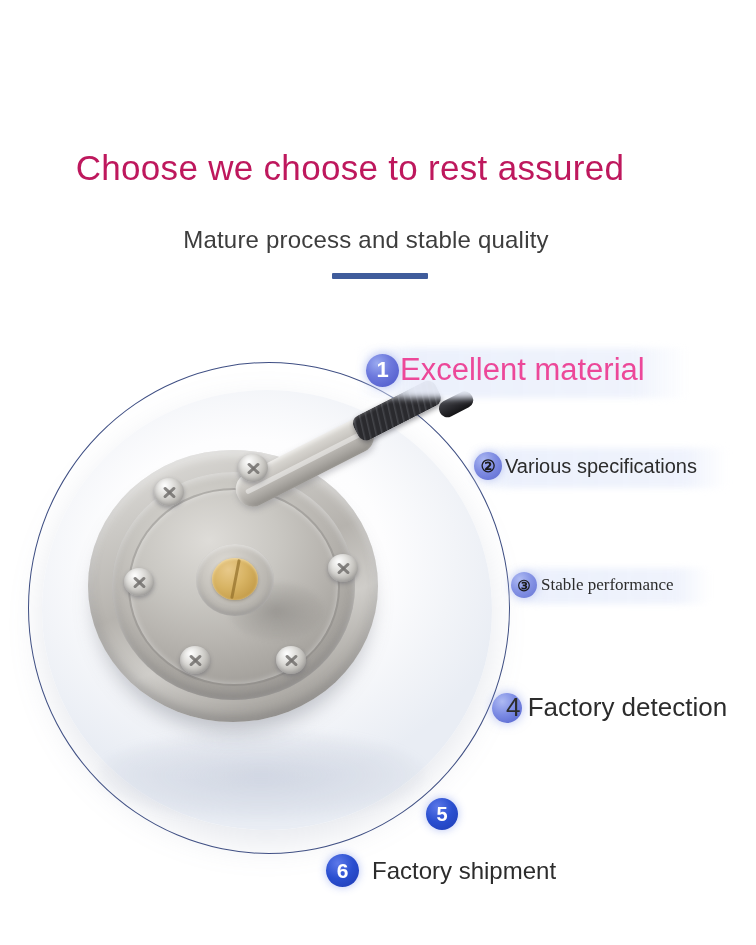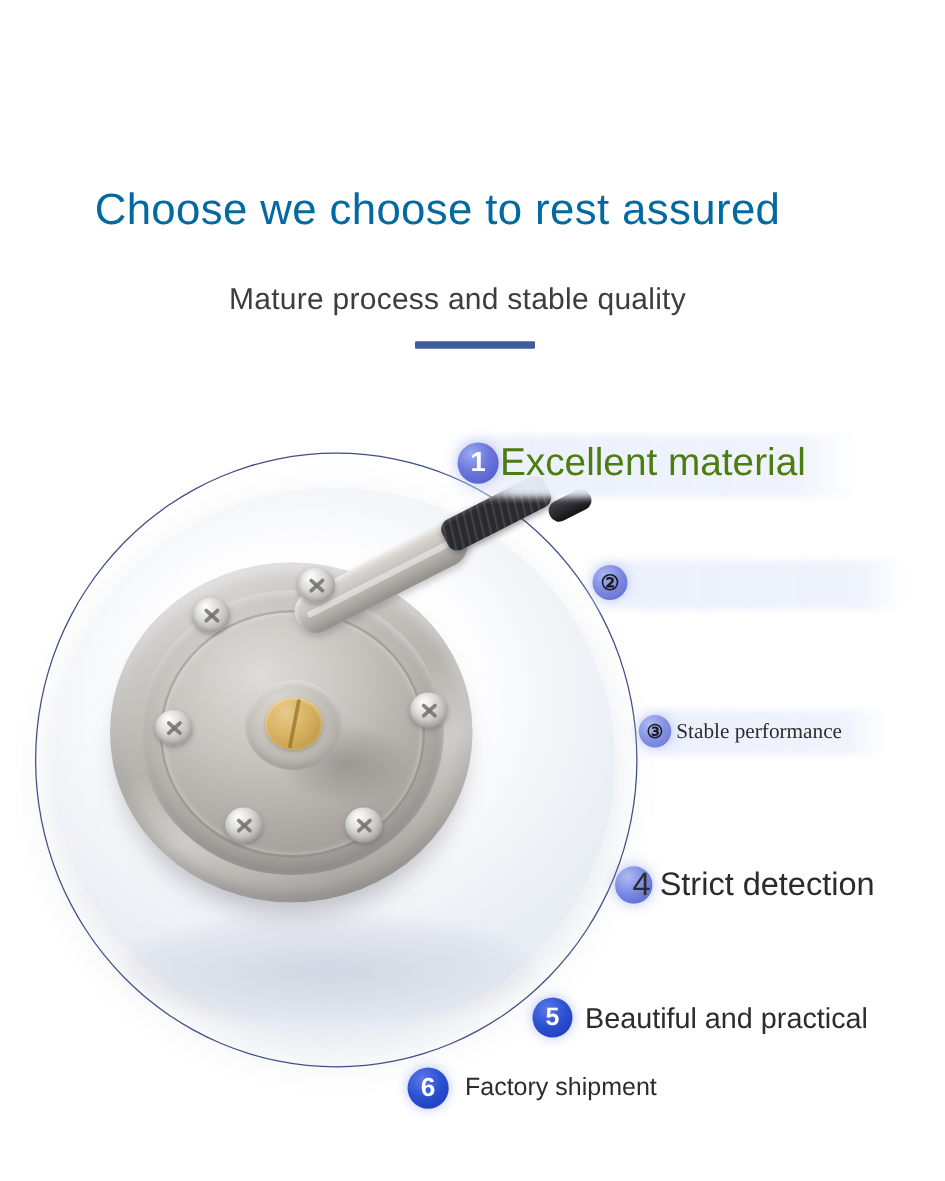--- a/index.html
+++ b/index.html
@@ -23,21 +23,21 @@
   
   .header-title {
     position: absolute;
     left: 0;
     top: 148px;
     width: 700px;
     text-align: center;
     font-size: 35px;
     font-weight: 400;
     letter-spacing: 0.3px;
-    color: #0369a1;
+    color: #be185d;
     white-space: nowrap;
   }
   .header-subtitle {
     position: absolute;
     left: 0;
     top: 226px;
     width: 732px;
     text-align: center;
     font-size: 24px;
     font-weight: 400;
@@ -291,21 +291,21 @@
   }
 
   
   .glow-1 { left: 358px; top: 348px; width: 330px; height: 50px; }
   .f1 { left: 366px; top: 352px; }
   .f1 .badge {
     width: 33px; height: 33px; font-size: 22px; color: #ffffff;
     background: radial-gradient(circle at 34% 28%, #9aaaf0 0%, #6d79dd 42%, #4a55c8 100%);
     box-shadow: 0 0 10px rgba(120,140,230,0.55);
   }
-  .f1 .ftext { font-size: 31px; margin-left: 1px; color: #4d7c0f; }
+  .f1 .ftext { font-size: 31px; margin-left: 1px; color: #ec4899; }
 
   
   .glow-2 { left: 468px; top: 448px; width: 260px; height: 40px; }
   .f2 { left: 474px; top: 452px; }
   .f2 .badge {
     width: 28px; height: 28px; font-size: 17px; color: #1b1b1b;
     background: radial-gradient(circle at 34% 28%, #a9b6f2 0%, #7f8ce2 45%, #5b68cf 100%);
     box-shadow: 0 0 9px rgba(125,145,230,0.5);
   }
   .f2 .ftext { font-size: 20px; margin-left: 3px; }
@@ -339,21 +339,21 @@
   }
   .f5 .ftext { font-size: 23px; margin-left: 10px; }
 
   
   .f6 { left: 326px; top: 854px; }
   .f6 .badge {
     width: 33px; height: 33px; font-size: 21px; color: #ffffff;
     background: radial-gradient(circle at 36% 28%, #5d79e9 0%, #2a4fd0 48%, #1d39b2 100%);
     box-shadow: 0 0 9px rgba(90,120,230,0.45);
   }
-  .f6 .ftext { font-size: 20px; margin-left: 13px; }
+  .f6 .ftext { font-size: 24px; margin-left: 13px; }
 </style>
 </head>
 <body>
 
 <div id="page">
 
   <div class="header-title">Choose we choose to rest assured</div>
 
   <div class="header-subtitle">Mature process and stable quality</div>
 
@@ -392,36 +392,36 @@
 
   <div class="glow glow-1"></div>
   <div class="feature f1">
     <span class="badge">1</span>
     <span class="ftext">Excellent material</span>
   </div>
 
   <div class="glow glow-2"></div>
   <div class="feature f2">
     <span class="badge">②</span>
+    <span class="ftext">Various specifications</span>
   </div>
 
   <div class="glow glow-3"></div>
   <div class="feature f3">
     <span class="badge">③</span>
     <span class="ftext">Stable performance</span>
   </div>
 
   <div class="feature f4">
     <span class="badge"></span>
-    <span class="ftext"><span>4</span>&nbsp;<span>Strict detection</span></span>
+    <span class="ftext"><span>4</span>&nbsp;<span>Factory detection</span></span>
   </div>
 
   <div class="feature f5">
     <span class="badge">5</span>
-    <span class="ftext">Beautiful and practical</span>
   </div>
 
   <div class="feature f6">
     <span class="badge">6</span>
     <span class="ftext">Factory shipment</span>
   </div>
 
 </div>
 
 </body></html>

